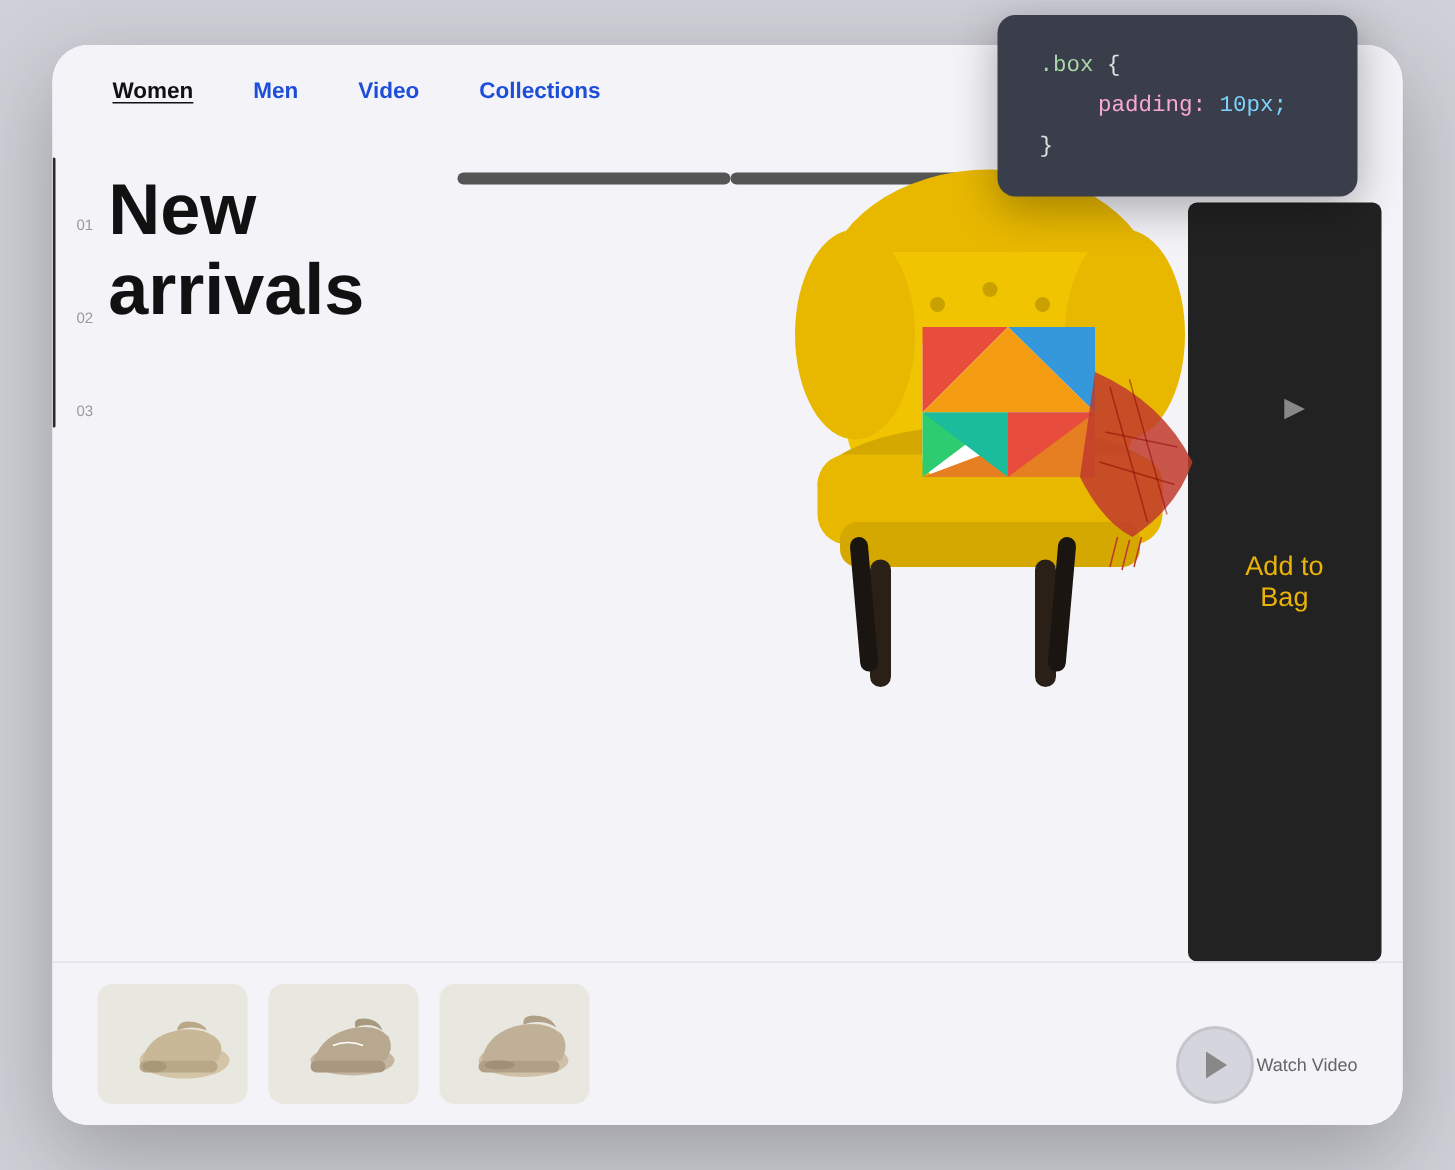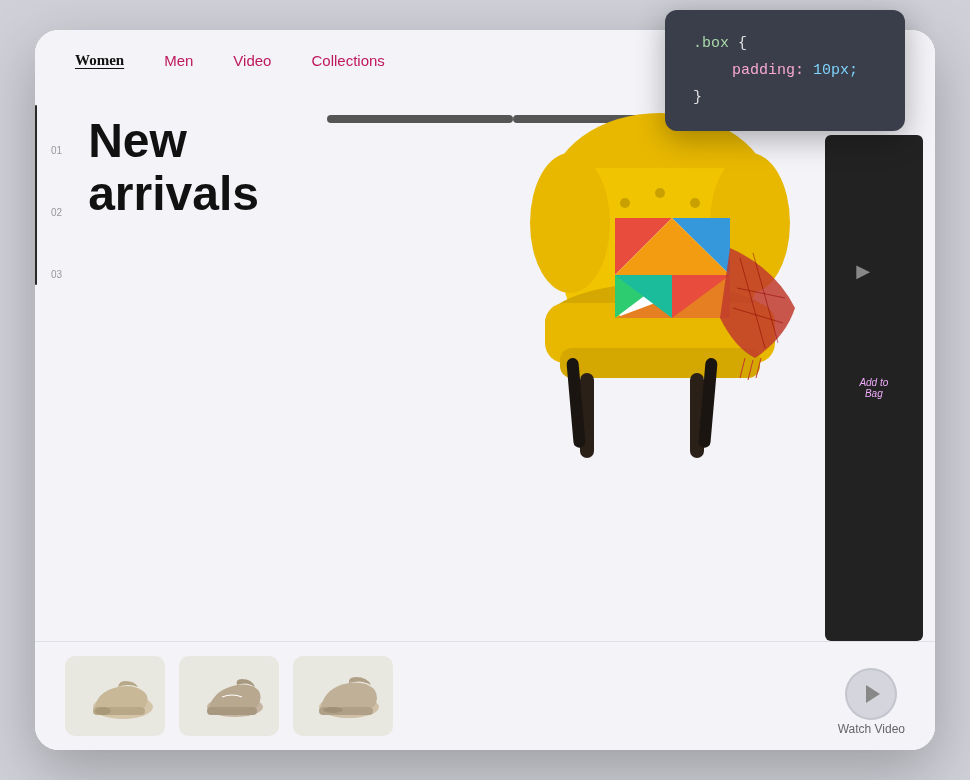--- a/index.html
+++ b/index.html
@@ -59,30 +59,29 @@
     
     .nav {
       display: flex;
       align-items: center;
       padding: 22px 40px 16px;
       gap: 40px;
       background: #f3f3f8;
     }
     .nav-item {
       font-size: 15px;
-      color: #be185d;
-      cursor: pointer;
-      font-weight: 400;
+      color: #1d4ed8;
+      cursor: pointer;
+      font-weight: 700;
     }
     .nav-item.active {
       font-weight: 700;
       color: #111;
       text-decoration: underline;
       text-underline-offset: 3px;
-      font-family: Liberation Serif, serif;
     }
 
     
     .hero {
       flex: 1;
       display: flex;
       position: relative;
       padding: 20px 0 0 0;
       overflow: hidden;
     }
@@ -110,29 +109,28 @@
       border-radius: 4px;
       margin-bottom: 10px;
     }
     .text-line-1 { width: 220px; }
     .text-line-2 { width: 200px; }
     .text-line-3 { width: 170px; }
 
     .add-to-bag-btn {
       display: inline-block;
       background: #222;
-      color: #f0abfc;
+      color: #eab308;
       border: none;
       border-radius: 6px;
       padding: 14px 28px;
-      font-size: 10px;
+      font-size: 18px;
       font-weight: 500;
       cursor: pointer;
       margin-top: 20px;
-      font-style: italic;
     }
 
     
     .chair-area {
       position: absolute;
       right: 80px;
       top: -10px;
       bottom: 130px;
       width: 420px;
       display: flex;
@@ -171,21 +169,21 @@
       align-items: center;
       justify-content: center;
     }
 
     
     .watch-video-area {
       position: absolute;
       bottom: 14px;
       right: 30px;
       display: flex;
-      flex-direction: column;
+      flex-direction: row;
       align-items: center;
       gap: 2px;
       cursor: pointer;
     }
 
     .play-circle {
       width: 52px;
       height: 52px;
       border-radius: 50%;
       background: rgba(200,200,210,0.7);
@@ -269,21 +267,21 @@
       <span class="nav-item">Video</span>
       <span class="nav-item">Collections</span>
     </nav>
 
     <div class="hero">
 
       <div class="steps-wrapper">
         <div class="steps-col-line"></div>
       </div>
 
-      <div style="display:flex; flex-direction:column; justify-content:space-around; height:200px; padding-top:15px; margin-right:16px; margin-left:4px;">
+      <div style="display:flex; flex-direction:column; justify-content:space-around; height:200px; padding-top:15px; margin-right:0; margin-left:4px;">
         <div class="step-tick">01</div>
         <div class="step-tick">02</div>
         <div class="step-tick">03</div>
       </div>
 
       <div class="hero-content">
         <h1 class="hero-title">New arrivals</h1>
         <div class="text-line text-line-1"></div>
         <div class="text-line text-line-2"></div>
         <div class="text-line text-line-3"></div>

